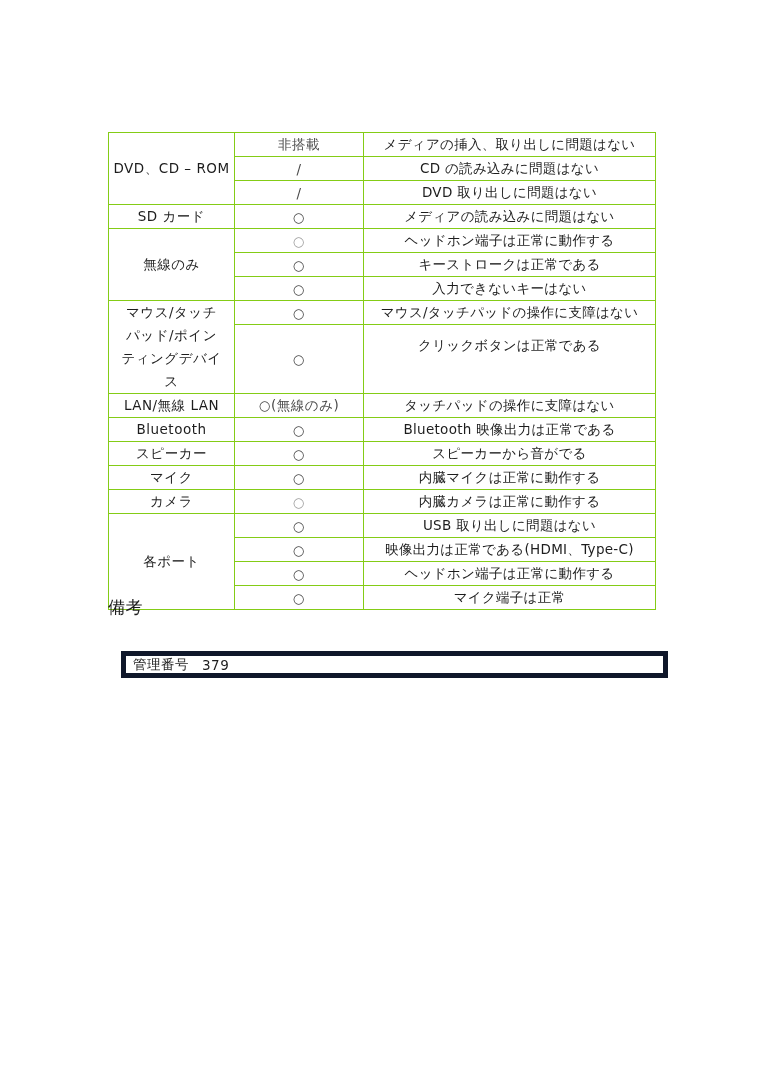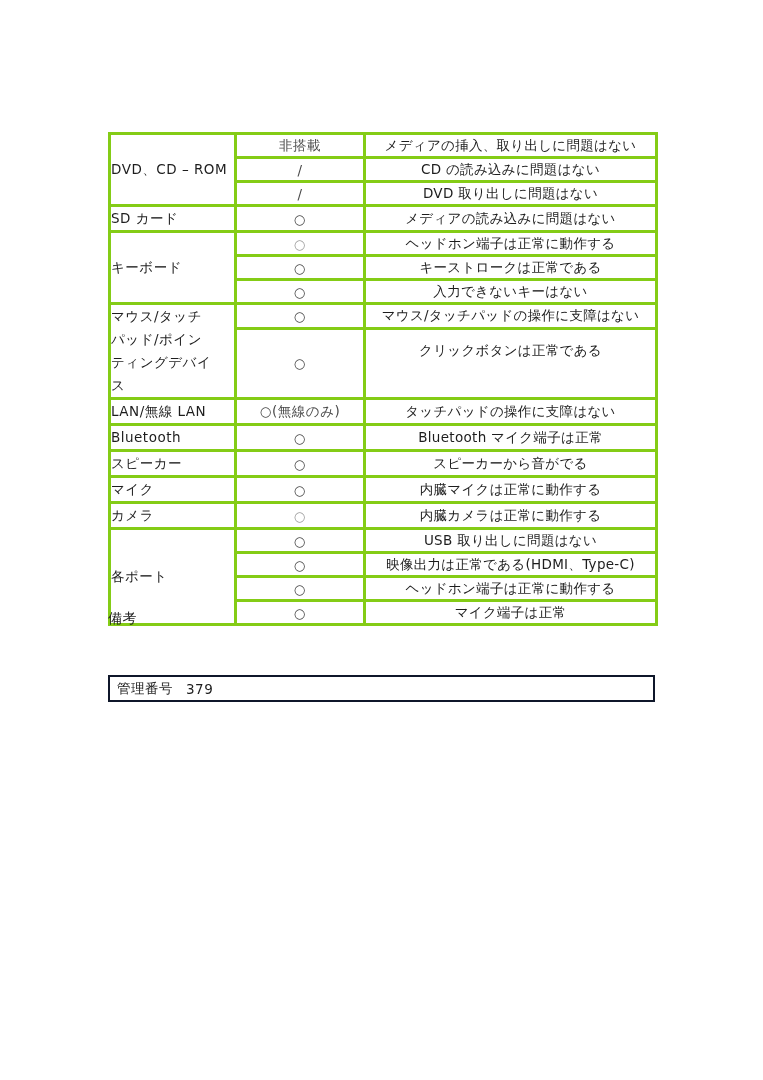--- a/index.html
+++ b/index.html
@@ -19,33 +19,33 @@
   table.check-table {
     position: absolute;
     left: 108px;
     top: 132px;
     width: 547px;
     border-collapse: collapse;
     table-layout: fixed;
     border: 1.5px solid #4a4a4a;
   }
   table.check-table td {
-    border: 3px solid #84cc16;
+    border: 1px solid #84cc16;
     font-size: 13.5px;
     padding: 0;
     overflow: hidden;
   }
   table.check-table tr {
     height: 24px;
   }
   table.check-table tr.tall {
     height: 69px;
   }
   td.device {
-    text-align: left;
+    text-align: center;
     vertical-align: middle;
     white-space: pre-line;
     line-height: 23px;
     letter-spacing: 0.5px;
   }
   td.status {
     text-align: center;
     vertical-align: middle;
     color: #4a4a4a;
     letter-spacing: 0.5px;
@@ -59,37 +59,36 @@
     padding-left: 8px;
     letter-spacing: 0.3px;
   }
   td.desc.top {
     vertical-align: top;
     padding-top: 12px;
   }
   .notes-label {
     position: absolute;
     left: 108px;
-    top: 610px;
-    font-size: 14px;
+    top: 596px;
+    font-size: 17px;
     letter-spacing: 0.5px;
   }
   .management-box {
     position: absolute;
-    left: 108px;
+    left: 121px;
     top: 651px;
     width: 547px;
     height: 27px;
-    border: 2px solid #0f172a;
+    border: 5px solid #0f172a;
     box-sizing: border-box;
     display: flex;
     align-items: center;
     font-size: 13.5px;
     letter-spacing: 0.5px;
-    margin-top: 24px;
   }
   .management-box .mgmt-label {
     margin-left: 7px;
   }
   .management-box .mgmt-number {
     margin-left: 13px;
   }
 </style>
 </head>
 <body>
@@ -115,21 +114,21 @@
         <tr>
           <td class="status">/</td>
           <td class="desc">DVD 取り出しに問題はない</td>
         </tr>
         <tr>
           <td class="device" rowspan="1">SD カード</td>
           <td class="status">○</td>
           <td class="desc">メディアの読み込みに問題はない</td>
         </tr>
         <tr>
-          <td class="device" rowspan="3">キーボード</td>
+          <td class="device" rowspan="3">無線のみ</td>
           <td class="status muted">○</td>
           <td class="desc">ヘッドホン端子は正常に動作する</td>
         </tr>
         <tr>
           <td class="status">○</td>
           <td class="desc">キーストロークは正常である</td>
         </tr>
         <tr>
           <td class="status">○</td>
           <td class="desc">入力できないキーはない</td>
@@ -147,21 +146,21 @@
           <td class="desc top">クリックボタンは正常である</td>
         </tr>
         <tr>
           <td class="device" rowspan="1">LAN/無線 LAN</td>
           <td class="status">○(無線のみ)</td>
           <td class="desc">タッチパッドの操作に支障はない</td>
         </tr>
         <tr>
           <td class="device" rowspan="1">Bluetooth</td>
           <td class="status">○</td>
-          <td class="desc">Bluetooth マイク端子は正常</td>
+          <td class="desc">Bluetooth 映像出力は正常である</td>
         </tr>
         <tr>
           <td class="device" rowspan="1">スピーカー</td>
           <td class="status">○</td>
           <td class="desc">スピーカーから音がでる</td>
         </tr>
         <tr>
           <td class="device" rowspan="1">マイク</td>
           <td class="status">○</td>
           <td class="desc">内臓マイクは正常に動作する</td>

